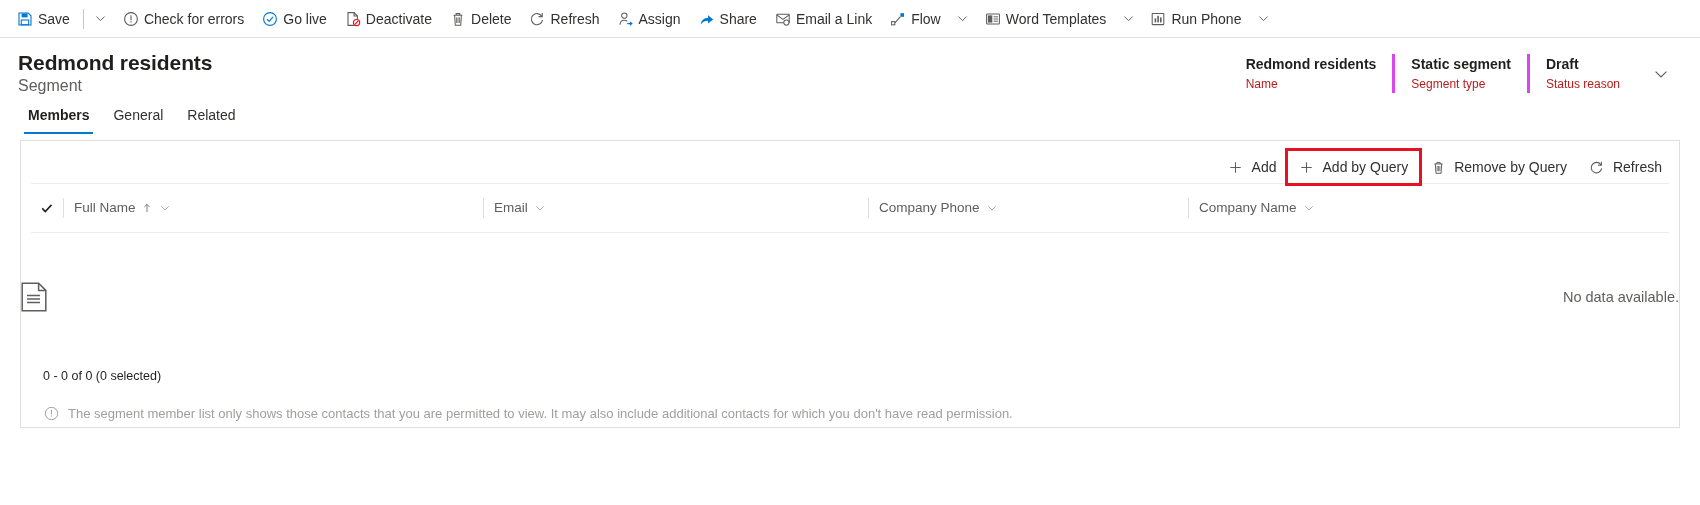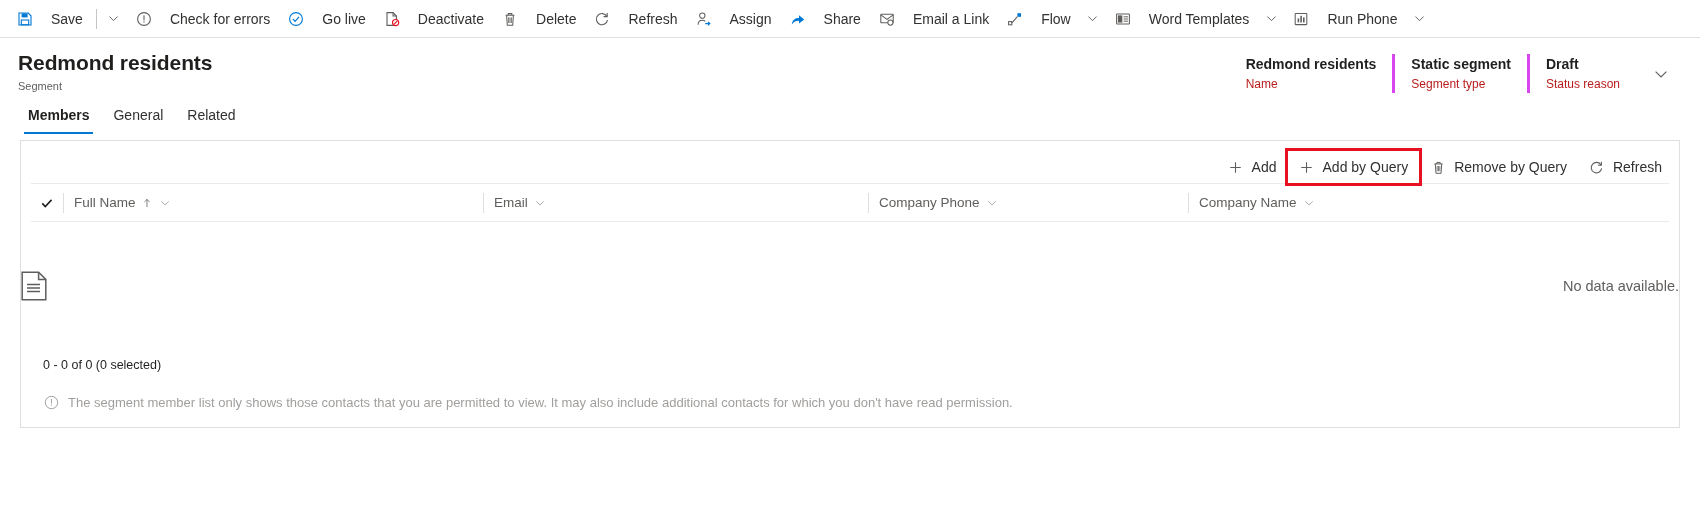--- a/index.html
+++ b/index.html
@@ -23,21 +23,21 @@
     white-space: nowrap;
   }
   .cmd {
     display: inline-flex;
     align-items: center;
     height: 38px;
     padding: 0 9px;
     font-size: 14px;
     color: #323130;
     cursor: default;
-    gap: 18px;
+    gap: 5px;
   }
   .cmd .lbl { line-height: 1; }
   .cmd-caret {
     display: inline-flex;
     align-items: center;
     justify-content: center;
     height: 38px;
     width: 26px;
     cursor: default;
   }
@@ -58,21 +58,21 @@
   }
   .rec-title-wrap { flex: 1 1 auto; }
   .rec-title {
     font-size: 21px;
     font-weight: 600;
     color: #201f1e;
     line-height: 26px;
     letter-spacing: -0.1px;
   }
   .rec-sub {
-    font-size: 11px;
+    font-size: 16px;
     color: #605e5c;
     line-height: 18px;
     margin-top: 1px;
   }
 
   .hdr-fields {
     display: flex;
     align-items: stretch;
     flex: 0 0 auto;
     padding-top: 4px;
@@ -159,21 +159,21 @@
     cursor: default;
   }
   .gcmd.highlight {
     outline: 3px solid #e81123;
     outline-offset: 0px;
   }
 
   .grid-head {
     display: flex;
     align-items: center;
-    height: 39px;
+    height: 50px;
     margin: 0 10px;
     border-bottom: 1px solid #edebe9;
     border-top: 1px solid #edebe9;
   }
   .gh-check {
     width: 32px;
     display: flex;
     align-items: center;
     justify-content: center;
     flex: 0 0 32px;

